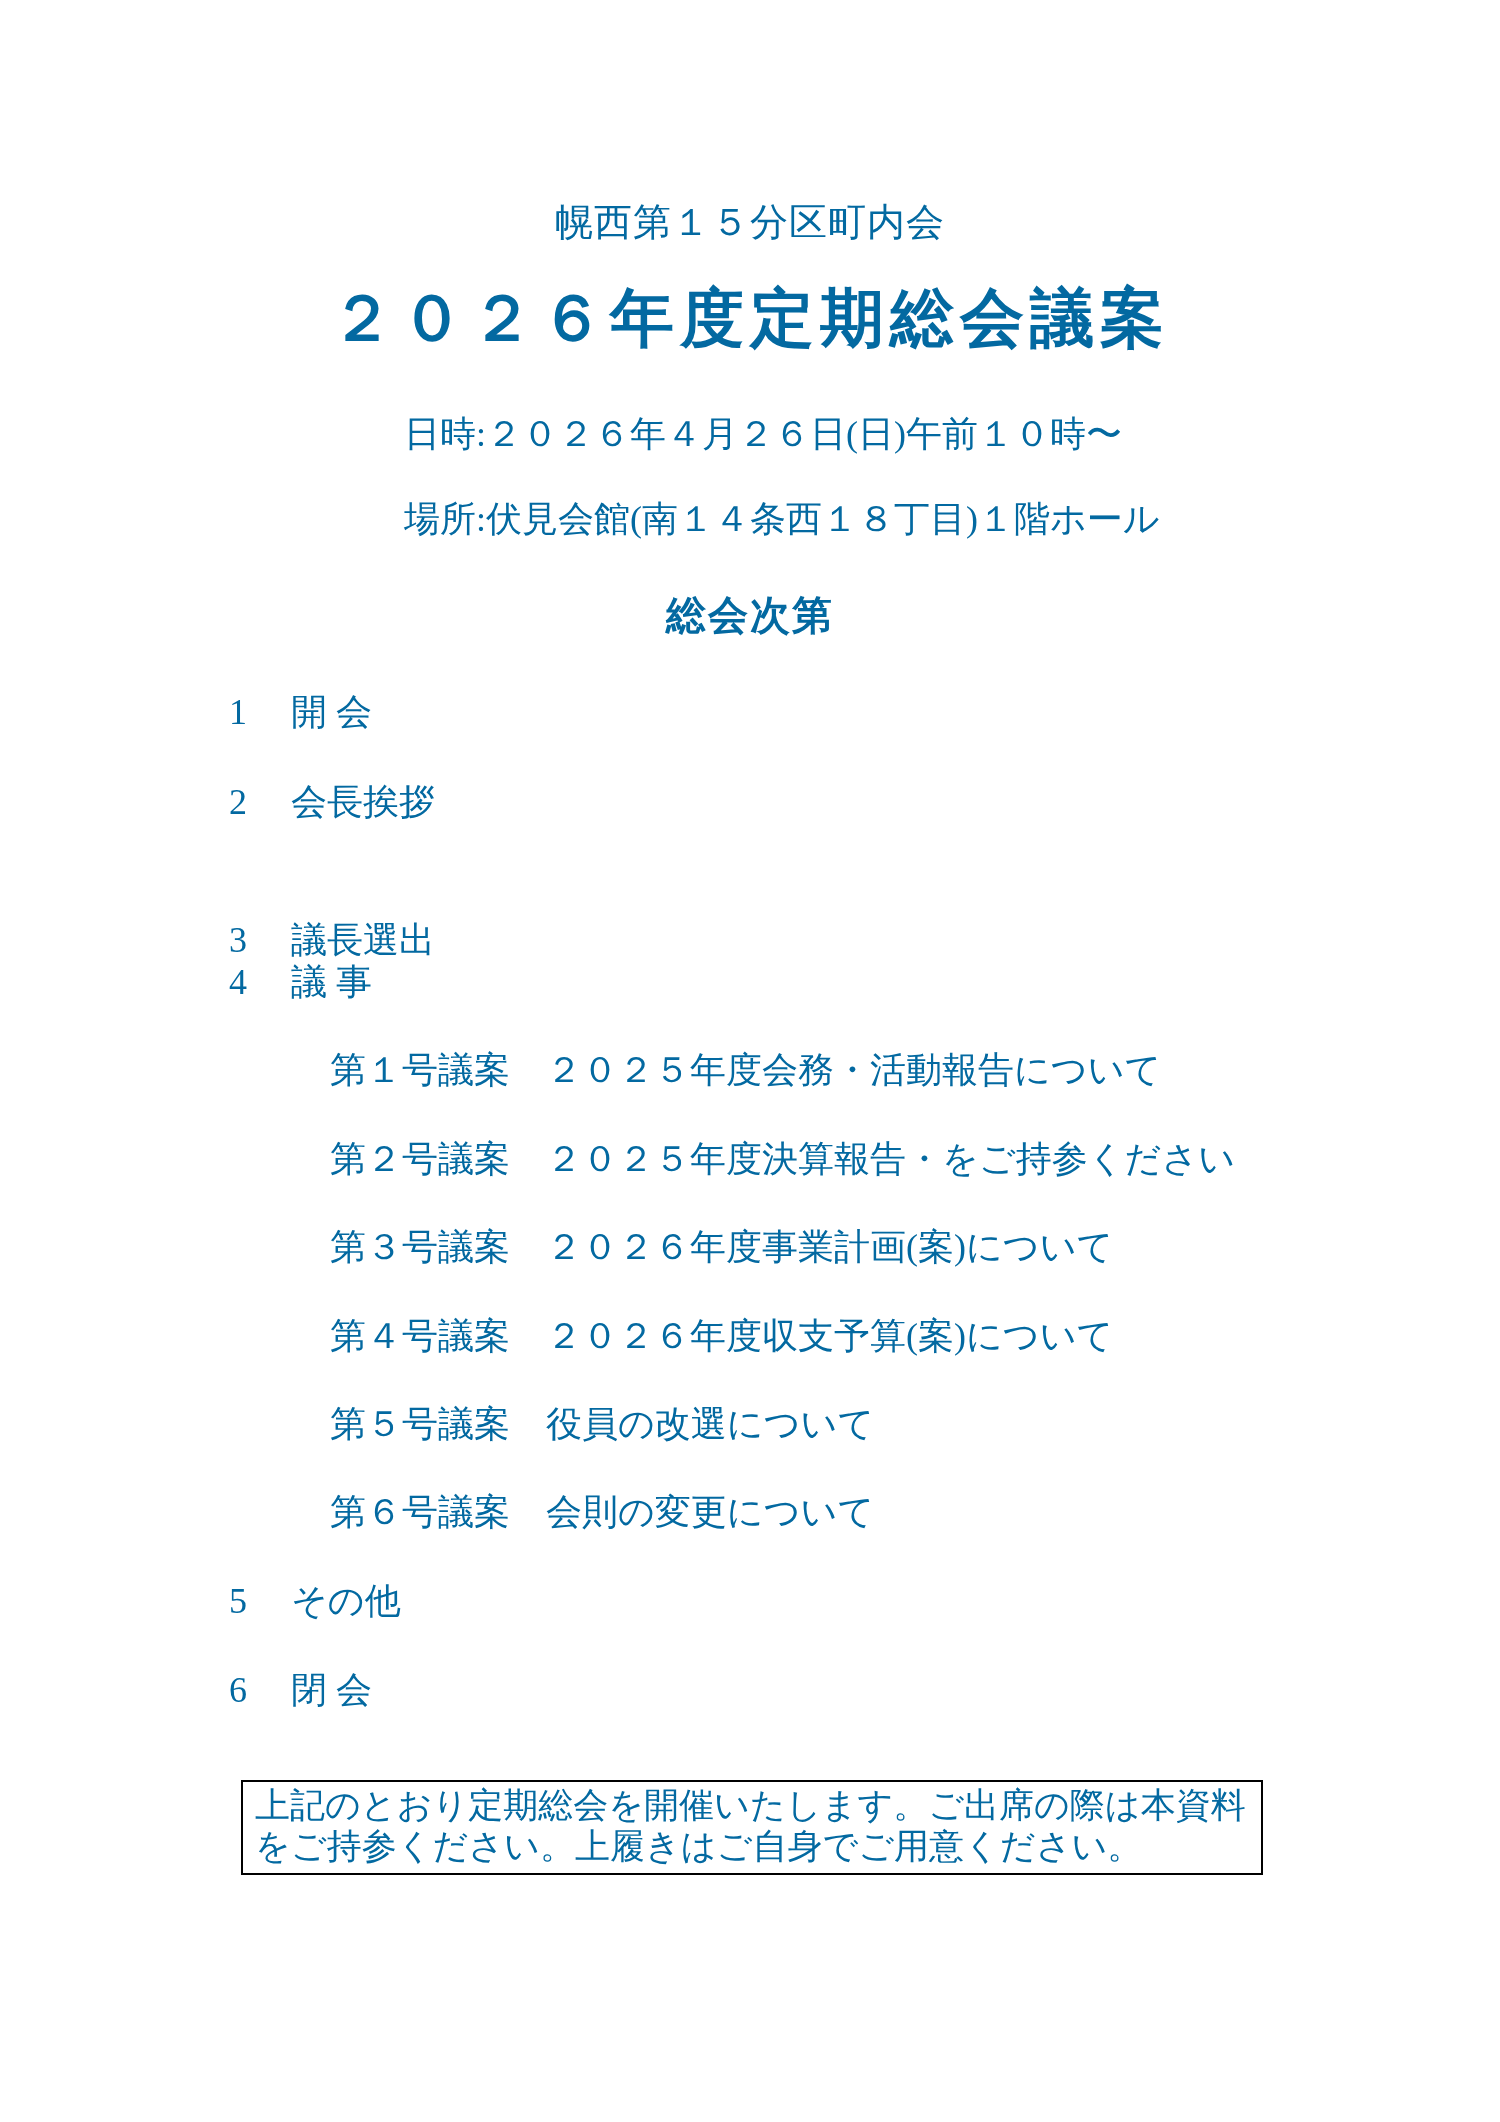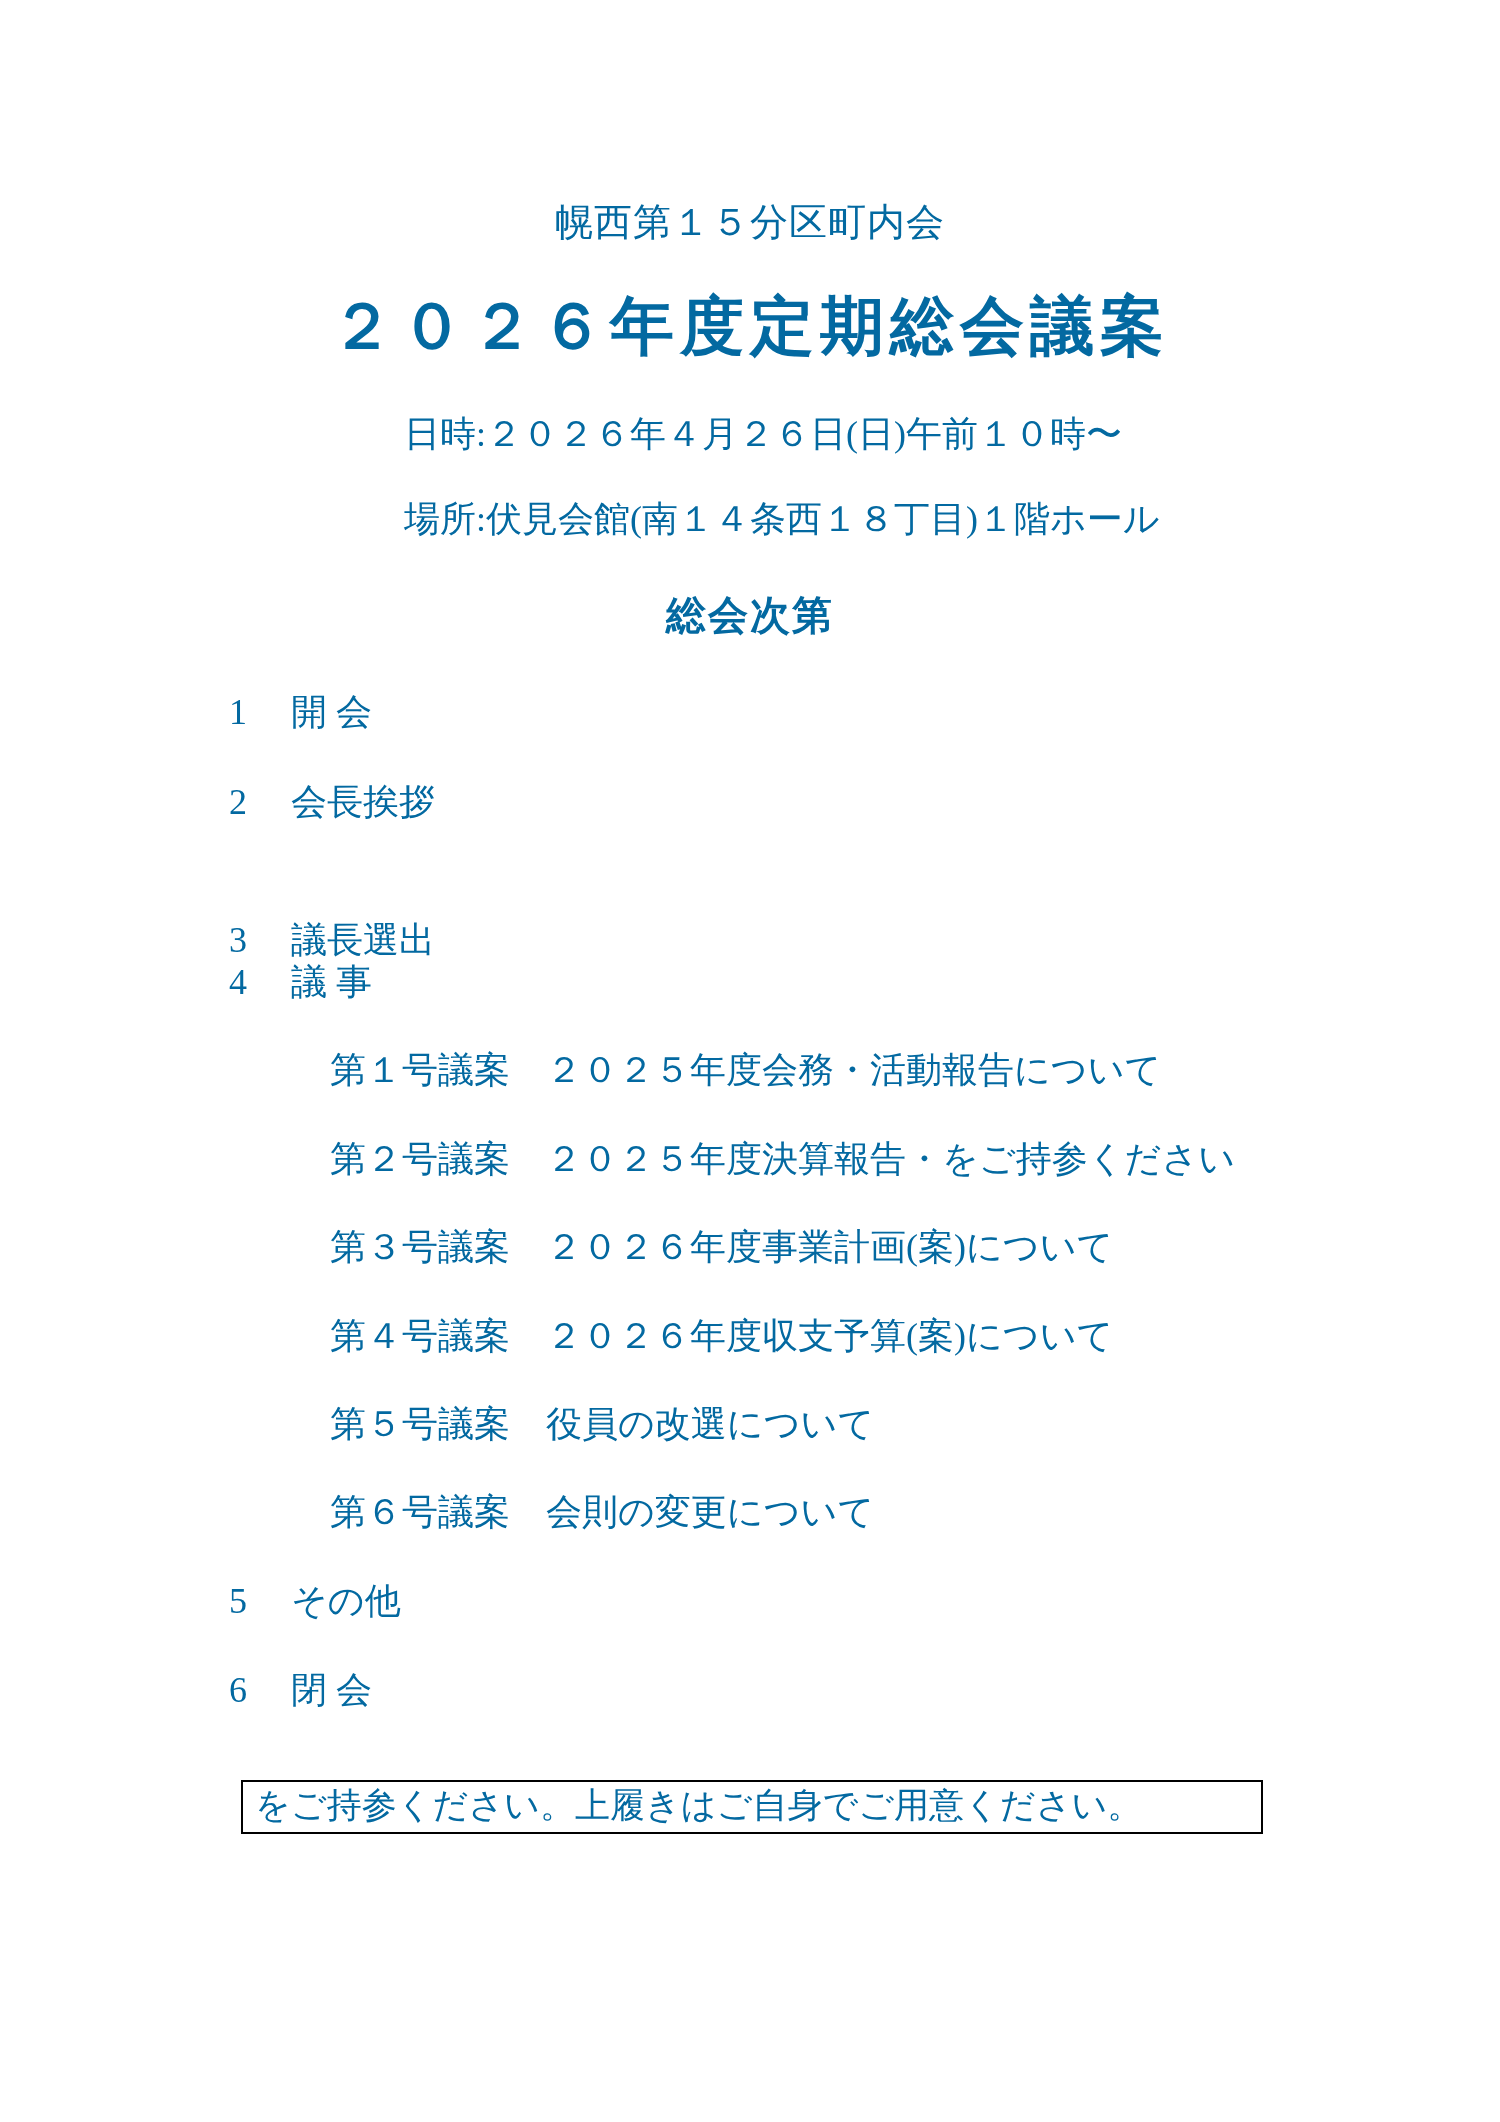--- a/index.html
+++ b/index.html
@@ -25,21 +25,21 @@
     font-size: 38px;
     font-weight: 400;
     line-height: 1.2;
     letter-spacing: 1px;
   }
   .doc-title {
     position: absolute;
     top: 278px;
     left: 0;
     right: 0;
-    margin: 12px;
+    margin: 4px;
     text-align: center;
     font-size: 64px;
     font-weight: 700;
     line-height: 1.15;
     letter-spacing: 6px;
   }
   .meta-line {
     position: absolute;
     left: 404px;
     font-size: 36px;
@@ -163,16 +163,17 @@
 
   <div class="agenda-item item-5">
     <span class="num">5</span><span class="label">その他</span>
   </div>
 
   <div class="agenda-item item-6">
     <span class="num">6</span><span class="label">閉 会</span>
   </div>
 
   <div class="notice-box">
+    <div class="notice-line">上記のとおり定期総会を開催いたします。ご出席の際は本資料</div>
     <div class="notice-line">をご持参ください。上履きはご自身でご用意ください。</div>
   </div>
 
 </div>
 
 </body></html>

